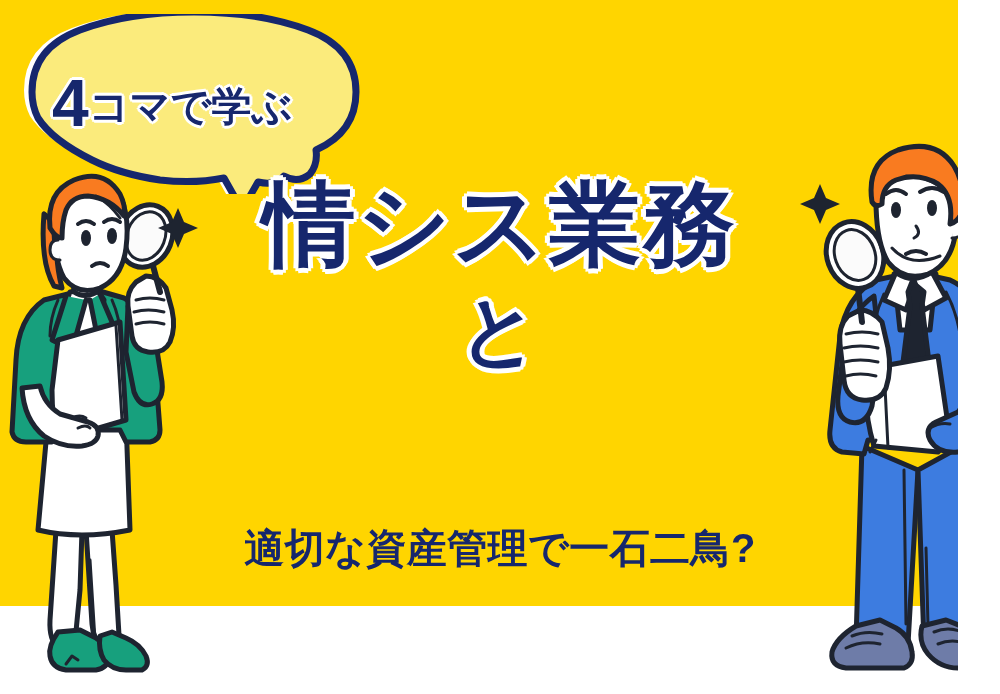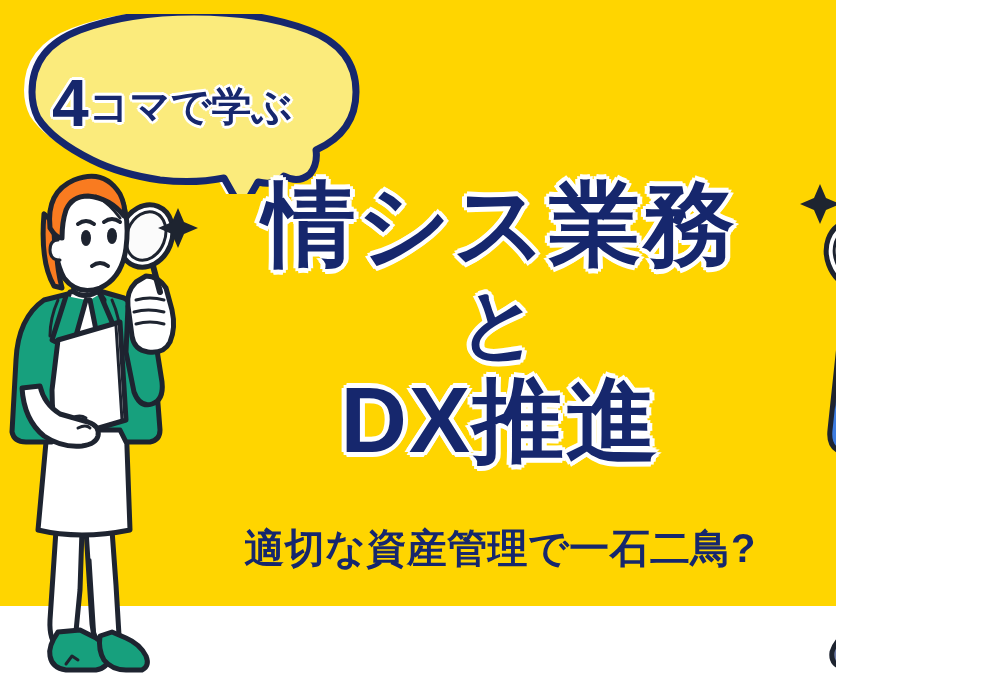--- a/index.html
+++ b/index.html
@@ -7,25 +7,24 @@
     margin: 0;
     padding: 0;
     background: #ffffff;
   }
   body {
     font-family: "Liberation Sans", "DejaVu Sans", sans-serif;
   }
 
   #banner {
     position: relative;
-    width: 792px;
+    width: 958px;
     height: 694px;
     overflow: hidden;
     background: #a3a3a3;
-    padding-left: 44px;
   }
 
   
   .bg-yellow {
     position: absolute;
     left: 0;
     top: 0;
     width: 1000px;
     height: 606px;
     background: #FFD500;
@@ -87,21 +86,21 @@
        2px -2px 0 #fff,  -2px -2px 0 #fff,
        4px  0   0 #fff,  -4px  0   0 #fff,
        0    4px 0 #fff,   0   -4px 0 #fff,
        3px  3px 0 #fff,  -3px  3px 0 #fff,
        3px -3px 0 #fff,  -3px -3px 0 #fff,
        5px  0   0 #fff,  -5px  0   0 #fff,
        0    5px 0 #fff,   0   -5px 0 #fff;
   }
   .hl-1 {
     font-size: 92px;
-    margin-bottom: 14px;
+    margin-bottom: 21px;
   }
   .hl-2 {
     font-size: 78px;
     margin-bottom: 12px;
   }
   .hl-3 {
     font-size: 92px;
   }
 
   .subtitle {
@@ -321,18 +320,17 @@
                Q14 92 14 78 Z" fill="#FBEB7C" stroke="#16276D" stroke-width="7" stroke-linejoin="round"></path>
     </svg>
     <div class="bubble-label">
       <span class="bubble-num">4</span><span class="bubble-rest">コマで学ぶ</span>
     </div>
   </div>
 
   <div class="headline-stack">
     <span class="hl-line hl-1">情シス業務</span>
     <span class="hl-line hl-2">と</span>
-    <span class="hl-line hl-3">DX推進</span>
   </div>
 
   <div class="subtitle">適切な資産管理で一石二鳥?</div>
 
 </div>
 
 </body></html>

